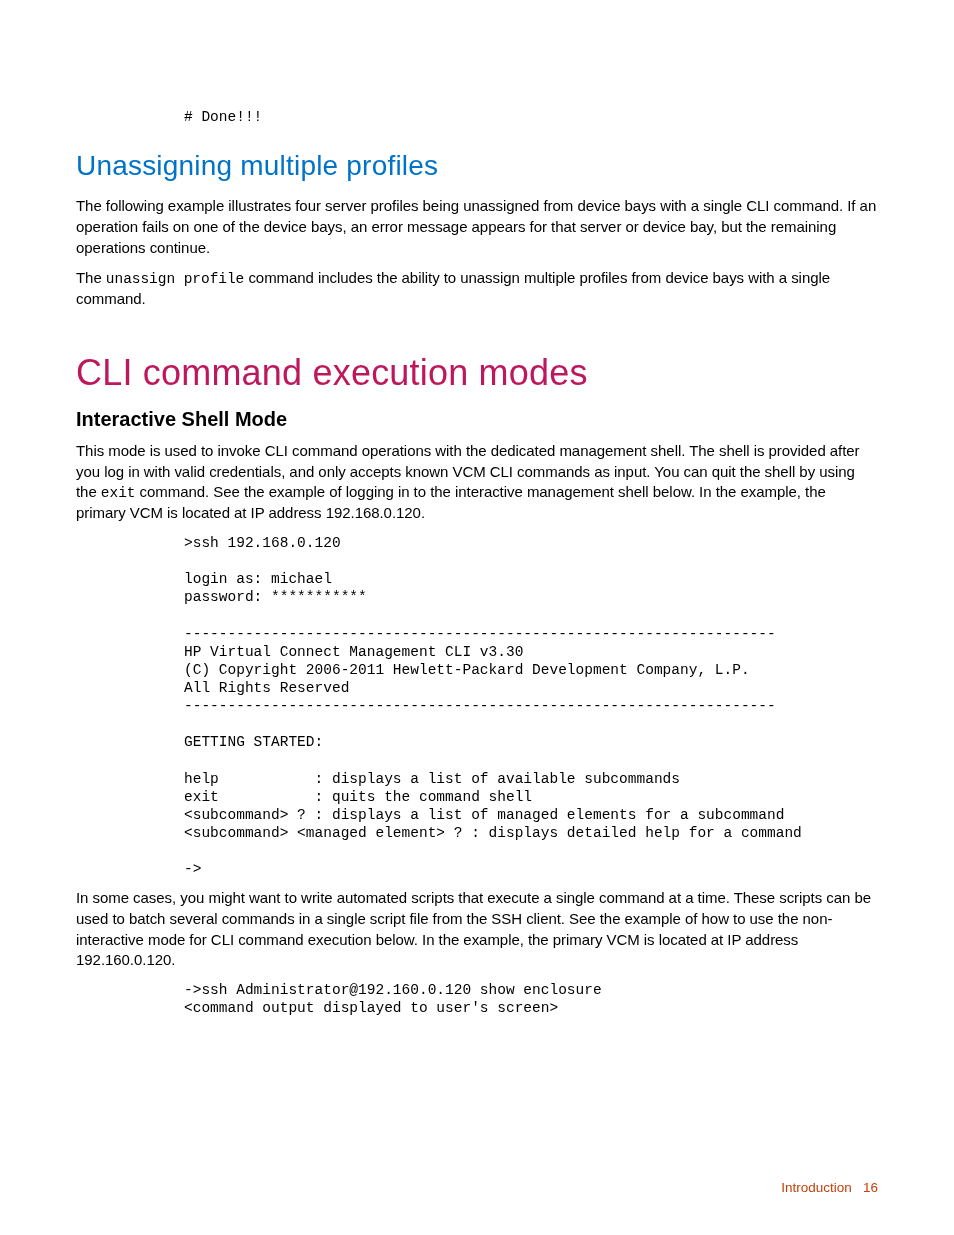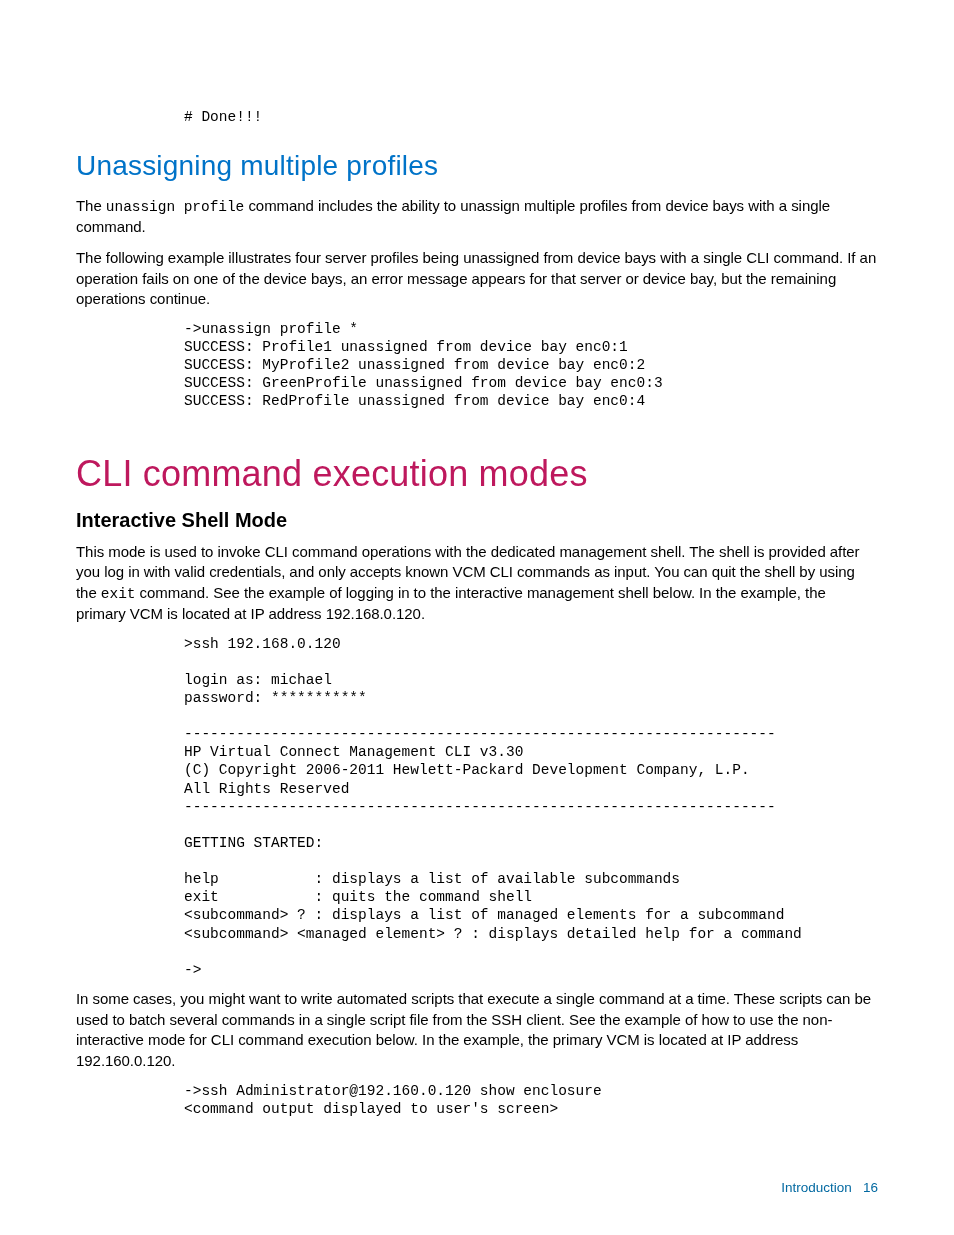--- a/index.html
+++ b/index.html
@@ -56,43 +56,38 @@
   .subhead {
     font-size: 20px;
     font-weight: 700;
     margin: 14px 0 8px 0;
   }
   .footer {
     position: absolute;
     bottom: 40px;
     right: 76px;
     font-size: 13.5px;
-    color: #0369a1;
+    color: #c2410c;
   }
 </style>
 </head>
 <body>
 
 <div class="page">
 
   <div class="mono indent2"># Done!!!</div>
 
   <h2 class="section">Unassigning multiple profiles</h2>
 
+  <p class="body indent1">The following example illustrates four server profiles being unassigned from device bays with a single CLI command. If an operation fails on one of the device bays, an error message appears for that server or device bay, but the remaining operations continue.</p>
+
   <p class="body indent1">
     <span>The </span><span class="inline-mono">unassign profile</span><span> command includes the ability to unassign multiple profiles from device bays with a single command.</span>
   </p>
 
-  <p class="body indent1">The following example illustrates four server profiles being unassigned from device bays with a single CLI command. If an operation fails on one of the device bays, an error message appears for that server or device bay, but the remaining operations continue.</p>
-
-  <div class="mono indent2">-&gt;unassign profile *
-SUCCESS: Profile1 unassigned from device bay enc0:1
-SUCCESS: MyProfile2 unassigned from device bay enc0:2
-SUCCESS: GreenProfile unassigned from device bay enc0:3
-SUCCESS: RedProfile unassigned from device bay enc0:4</div>
 
   <h1 class="section">CLI command execution modes</h1>
 
 
   <div class="subhead indent1">Interactive Shell Mode</div>
 
   <p class="body indent1">
     <span>This mode is used to invoke CLI command operations with the dedicated management shell. The shell is provided after you log in with valid credentials, and only accepts known VCM CLI commands as input. You can quit the shell by using the </span><span class="inline-mono">exit</span><span> command. See the example of logging in to the interactive management shell below. In the example, the primary VCM is located at IP address 192.168.0.120.</span>
   </p>
 

